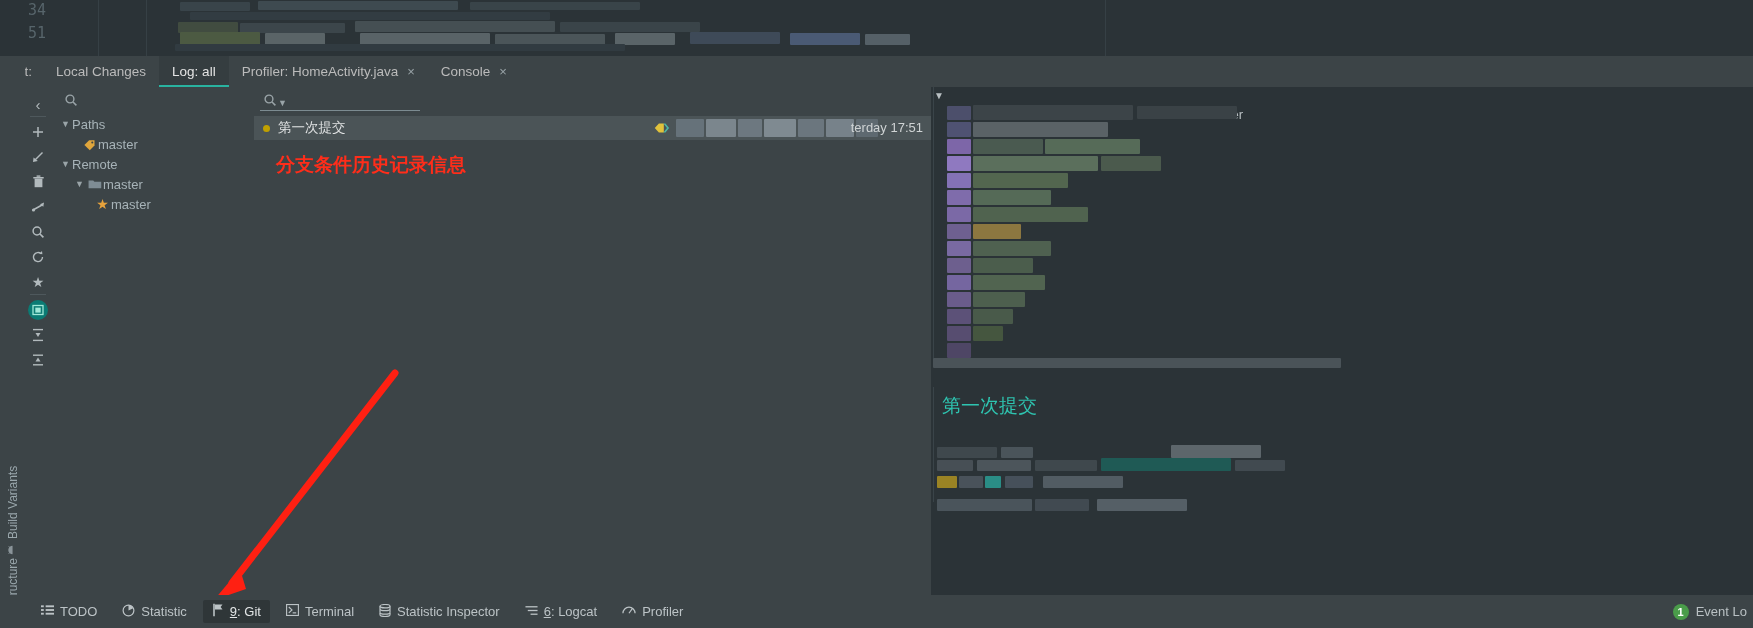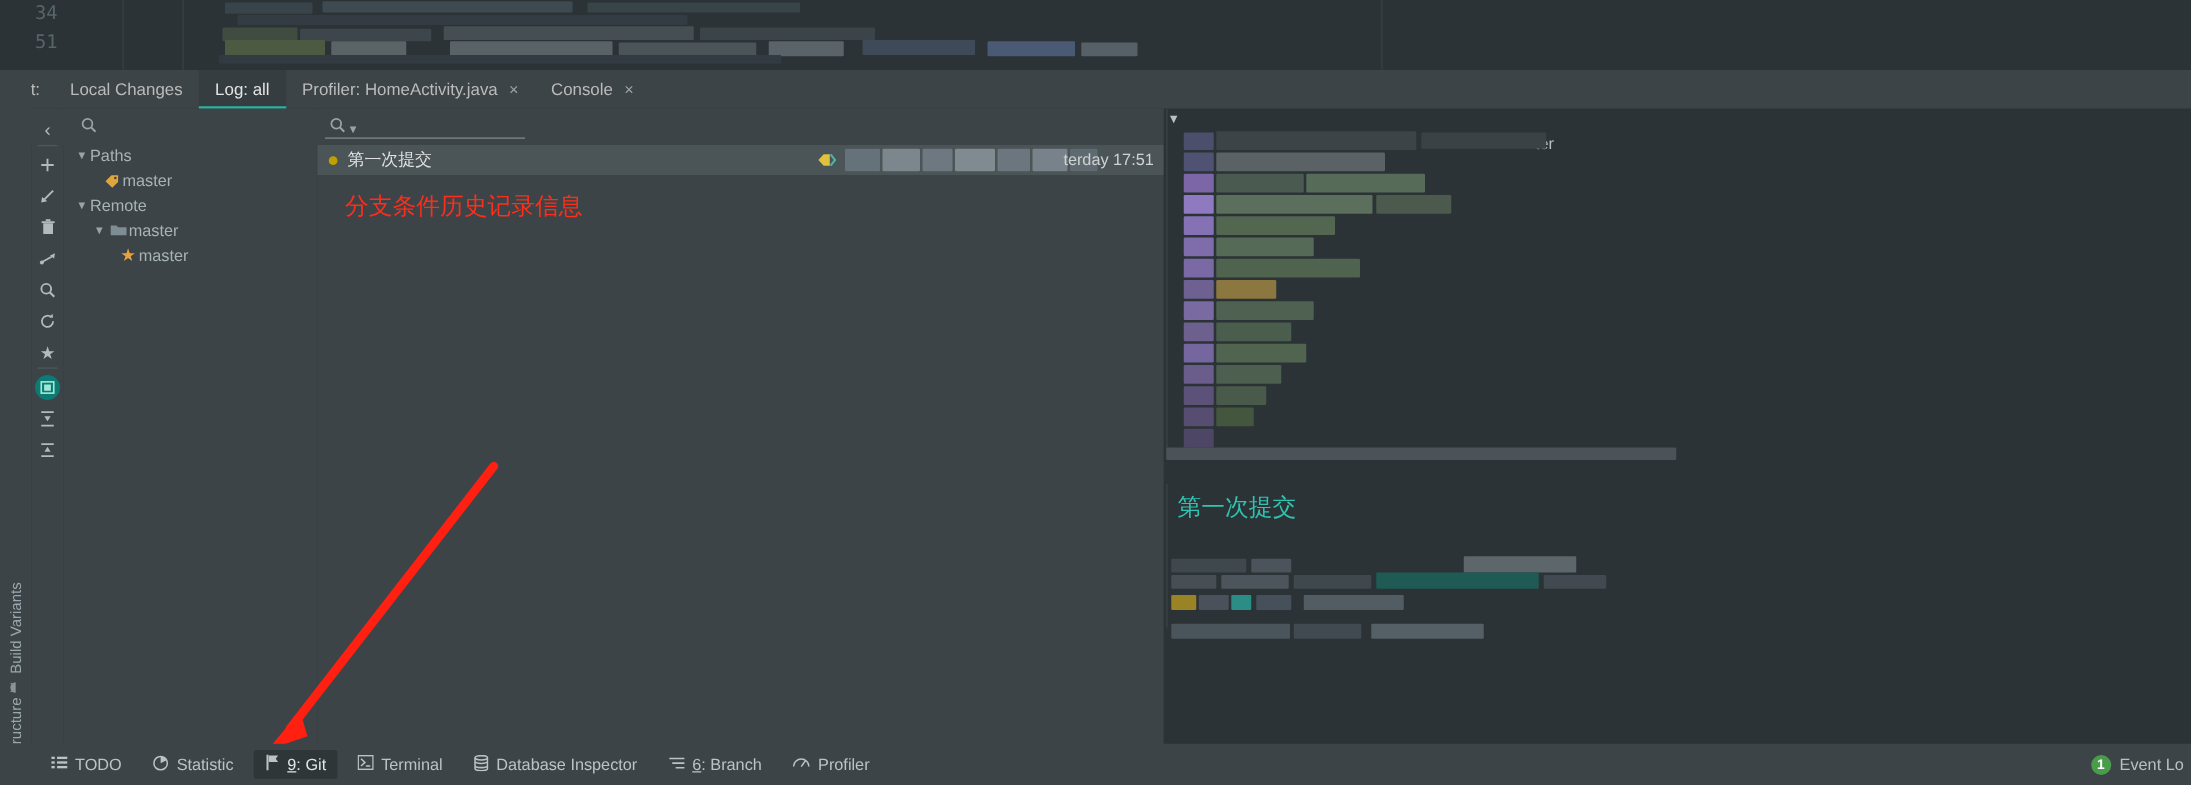--- a/index.html
+++ b/index.html
@@ -124,21 +124,21 @@
   .commit-dot {
     width: 7px; height: 7px; border-radius: 50%; background: #c0a000;
     margin-left: 9px; flex: none;
   }
   .commit-msg {
     margin-left: 8px; color: #e0e2e3; font-size: 13.5px; white-space: nowrap;
   }
   .annotation-cn {
     position: absolute; left: 22px; top: 36px;
     color: #ff2d1a; font-size: 19px; white-space: nowrap;
-    font-family: "DejaVu Sans", sans-serif; font-weight: 400;
+    font-family: "DejaVu Sans", sans-serif; font-weight: 700;
   }
   .commit-time {
     position: absolute; right: 8px; top: 4px;
     color: #cfd3d4; font-size: 13px; white-space: nowrap;
   }
 
   
   .detailpanel {
     position: absolute; left: 931px; top: 87px; width: 822px; height: 541px;
     background: #2b3337;
@@ -693,34 +693,34 @@
     <span>
       <svg width="12" height="13" viewBox="0 0 12 13">
         <g fill="none" stroke="#bcc3c6" stroke-width="1.2">
           <ellipse cx="6" cy="2.2" rx="5" ry="1.7"></ellipse>
           <path d="M1 2.2 L1 5 A5 1.7 0 0 0 11 5 L11 2.2"></path>
           <path d="M1 5.6 L1 8.4 A5 1.7 0 0 0 11 8.4 L11 5.6"></path>
           <path d="M1 9 L1 10.8 A5 1.7 0 0 0 11 10.8 L11 9"></path>
         </g>
       </svg>
     </span>
-    <span>Database Inspector</span>
+    <span>Statistic Inspector</span>
   </div>
 
   <div class="sbitem">
     <span>
       <svg width="13" height="11" viewBox="0 0 14 11">
         <g stroke="#bcc3c6" stroke-width="1.4">
             <line x1="0.5" y1="1.5" x2="13.5" y2="1.5"></line>
             <line x1="3" y1="5.5" x2="13.5" y2="5.5"></line>
             <line x1="6" y1="9.5" x2="13.5" y2="9.5"></line>
           </g>
       </svg>
     </span>
-    <span><u>6</u>: <span>Branch</span></span>
+    <span><u>6</u>: <span>Logcat</span></span>
   </div>
 
   <div class="sbitem">
     <span>
       <svg width="14" height="12" viewBox="0 0 15 12">
         <path d="M1 9.5 A6.5 6.5 0 0 1 14 9.5" fill="none" stroke="#bcc3c6" stroke-width="1.3"></path>
         <line x1="7.5" y1="9.5" x2="11" y2="4.6" stroke="#bcc3c6" stroke-width="1.3"></line>
       </svg>
     </span>
     <span>Profiler</span>

